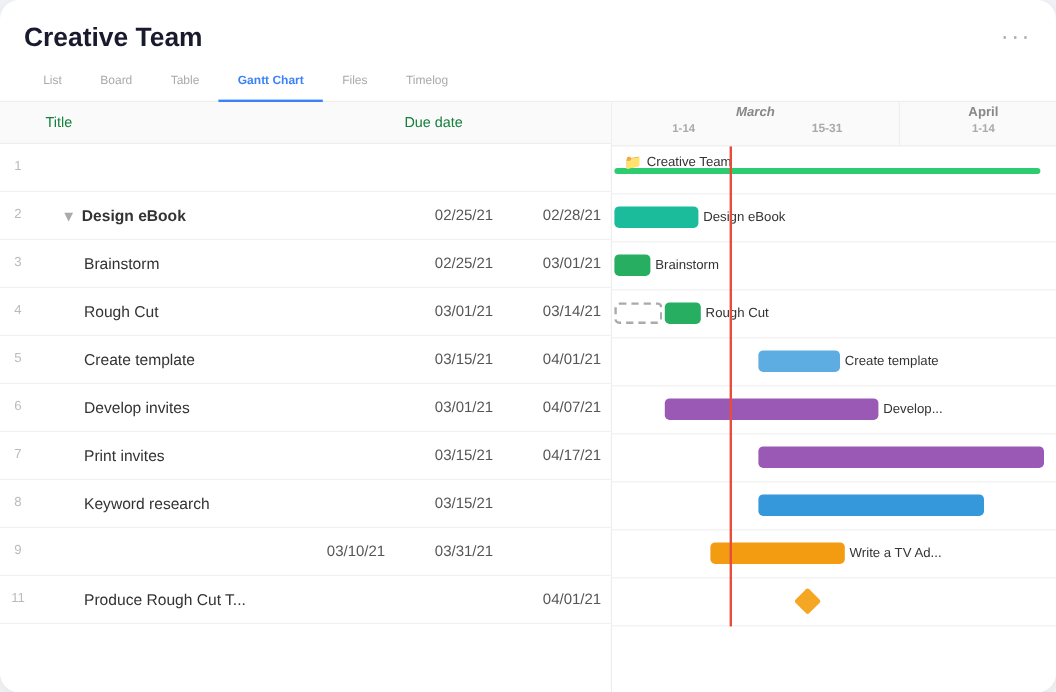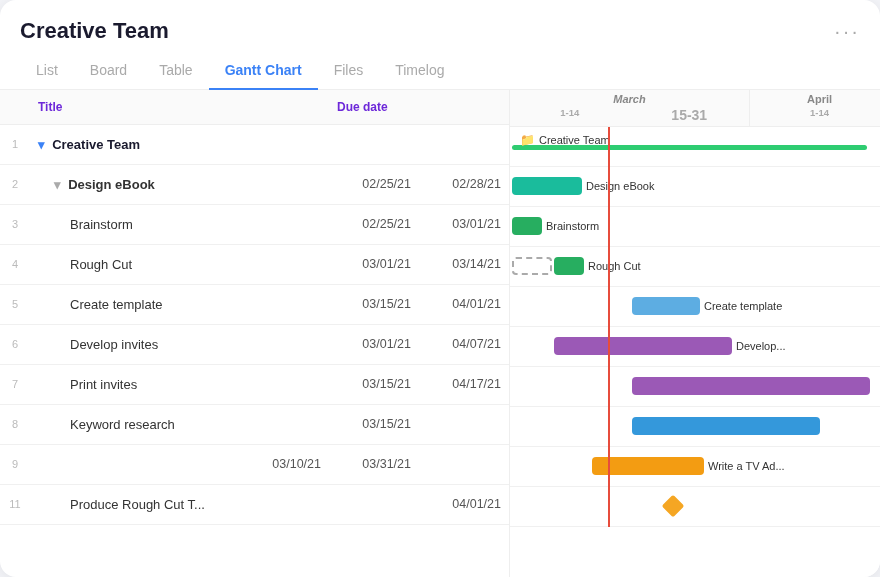--- a/index.html
+++ b/index.html
@@ -40,21 +40,21 @@
     }
     .tabs {
       display: flex;
       gap: 0;
       padding: 0 20px;
       border-bottom: 1.5px solid #eee;
       margin-top: 8px;
     }
     .tab {
       padding: 10px 16px;
-      font-size: 14px;
+      font-size: 10px;
       color: #aaa;
       cursor: pointer;
       border-bottom: 2.5px solid transparent;
       margin-bottom: -1.5px;
       font-weight: 500;
       transition: color 0.15s;
     }
     .tab.active {
       color: #3b82f6;
       border-bottom: 2.5px solid #3b82f6;
@@ -74,22 +74,22 @@
     .table-header {
       display: grid;
       grid-template-columns: 30px 1fr 90px 90px;
       background: #fafafa;
       border-bottom: 1.5px solid #eee;
       padding: 0;
     }
     .th {
       padding: 10px 8px;
       font-size: 12px;
-      color: #6d28d9;
-      font-weight: 700;
+      color: #15803d;
+      font-weight: 400;
       text-transform: none;
       white-space: nowrap;
     }
     .th:first-child { text-align: center; }
     .table-row {
       display: grid;
       grid-template-columns: 30px 1fr 90px 90px;
       border-bottom: 1px solid #f0f0f0;
       align-items: center;
       min-height: 40px;
@@ -208,24 +208,20 @@
 
     <div class="table-section">
       <div class="table-header">
         <div class="th"></div>
         <div class="th">Title</div>
         <div class="th">Due date</div>
       </div>
 
       <div class="table-row">
         <div class="row-num">1</div>
-        <div class="row-title bold">
-          <span style="color:#3b82f6;margin-right:4px;">▾</span>
-          <span>Creative Team</span>
-        </div>
         <div class="row-date"></div>
         <div class="row-date"></div>
       </div>
 
       <div class="table-row">
         <div class="row-num">2</div>
         <div class="row-title indent1">
           <span style="color:#aaa;margin-right:4px;">▾</span>
           <span>Design eBook</span>
         </div>
@@ -290,21 +286,21 @@
 
     <div class="gantt-section">
       <div class="gantt-inner" style="position:relative;">
 
         <div style="position:sticky;top:0;z-index:2;background:#fafafa;border-bottom:1.5px solid #eee;">
           <div style="display:flex;height:36px;">
             <div class="gantt-month-label" style="width:240px;border-right:1px solid #eee;display:flex;flex-direction:column;justify-content:flex-start;padding-top:3px;">
               <span style="font-size:11px;font-weight:600;color:#888;text-align:center;display:block;font-style:italic;">March</span>
               <div style="display:flex;width:100%;margin-top:2px;">
                 <span style="flex:1;font-size:9.5px;color:#aaa;text-align:center;">1-14</span>
-                <span style="flex:1;font-size:14px;color:#aaa;text-align:center;">15-31</span>
+                <span style="flex:1;font-size:10px;color:#aaa;text-align:center;">15-31</span>
               </div>
             </div>
             <div class="gantt-month-label" style="width:140px;display:flex;flex-direction:column;justify-content:flex-start;padding-top:3px;">
               <span style="font-size:11px;font-weight:600;color:#888;text-align:center;display:block;">April</span>
               <div style="display:flex;width:100%;margin-top:2px;">
                 <span style="flex:1;font-size:9.5px;color:#aaa;text-align:center;">1-14</span>
               </div>
             </div>
           </div>
         </div>

